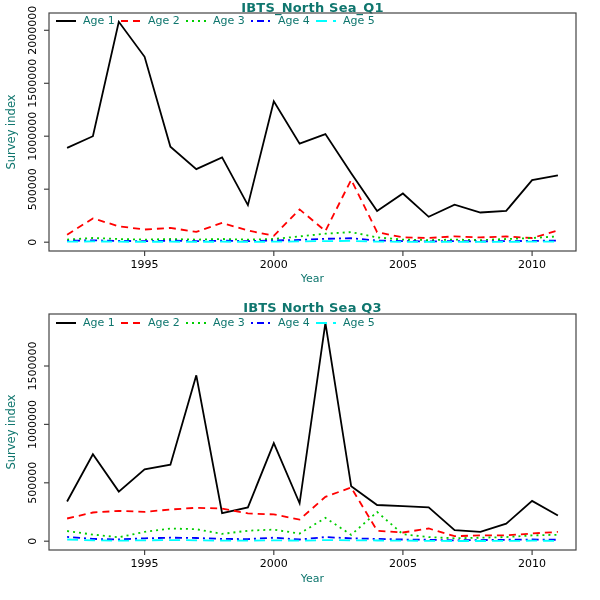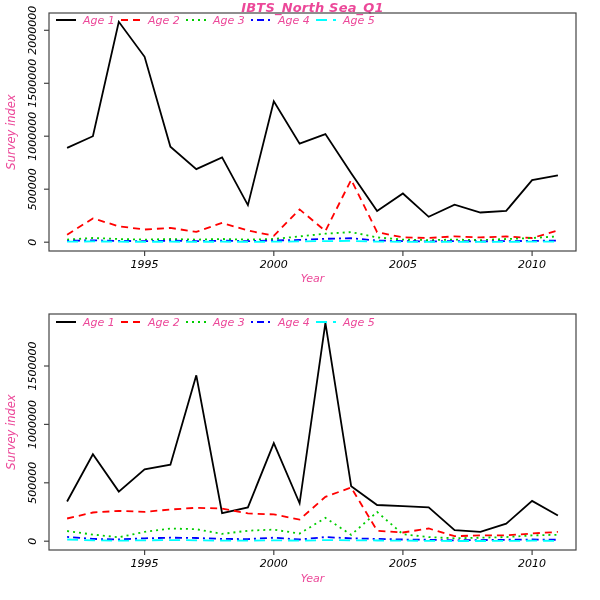--- a/index.html
+++ b/index.html
@@ -1,27 +1,27 @@
 <!DOCTYPE html>
 <html><head>
 <meta charset="utf-8">
 <style>
   html,body{margin:0;padding:0;background:#ffffff;}
   .page{position:relative;width:600px;height:600px;background:#ffffff;overflow:hidden;
-        font-family:"DejaVu Sans","Liberation Sans",sans-serif;color:#ec4899;font-style:italic;}
+        font-family:"DejaVu Sans","Liberation Sans",sans-serif;color:#0f766e;}
   .chart{position:absolute;left:0;width:600px;height:300px;}
   #chart-0{top:0;}
   #chart-1{top:300px;}
   .chart-title{position:absolute;left:49px;width:527px;top:0px;text-align:center;
                font-size:13px;font-weight:bold;letter-spacing:0.2px;}
   .plot{position:absolute;left:0;top:0;}
   .legend{position:absolute;left:55px;display:flex;align-items:center;}
   #chart-0 .legend{top:14px;}
   #chart-1 .legend{top:16px;}
-  .legend-item{display:flex;width:65px;}
+  .legend-item{display:flex;align-items:center;width:65px;}
   .legend-item svg{flex:0 0 auto;margin-right:6px;}
   .legend-item span{font-size:11px;white-space:nowrap;}
   .xlabel{position:absolute;left:49px;width:527px;top:272px;text-align:center;font-size:11px;}
   .ylabel{position:absolute;left:-89px;top:125px;width:200px;text-align:center;
           font-size:11.5px;transform:rotate(-90deg);}
 </style>
 </head>
 <body>
 
 <div class="page">
@@ -84,20 +84,21 @@
             <line x1="1" y1="6" x2="21" y2="6" stroke="#00ffff" stroke-width="2" stroke-dasharray="11,6"></line>
           </svg>
         <span>Age 5</span>
       </div>
     </div>
     <div class="xlabel">Year</div>
     <div class="ylabel">Survey index</div>
   </div>
 
   <div class="chart" id="chart-1">
+    <div class="chart-title">IBTS North Sea Q3</div>
     <svg class="plot" id="plot-1" width="600" height="300">
         <rect x="49" y="14" width="527" height="236" fill="none" stroke="#444444" stroke-width="1.2"></rect>
         <line x1="144.6" y1="250" x2="144.6" y2="255" stroke="#444444" stroke-width="1.2"></line>
         <text x="144.6" y="267" text-anchor="middle" font-size="11" fill="#000">1995</text>
         <line x1="273.8" y1="250" x2="273.8" y2="255" stroke="#444444" stroke-width="1.2"></line>
         <text x="273.8" y="267" text-anchor="middle" font-size="11" fill="#000">2000</text>
         <line x1="402.9" y1="250" x2="402.9" y2="255" stroke="#444444" stroke-width="1.2"></line>
         <text x="402.9" y="267" text-anchor="middle" font-size="11" fill="#000">2005</text>
         <line x1="532.1" y1="250" x2="532.1" y2="255" stroke="#444444" stroke-width="1.2"></line>
         <text x="532.1" y="267" text-anchor="middle" font-size="11" fill="#000">2010</text>

